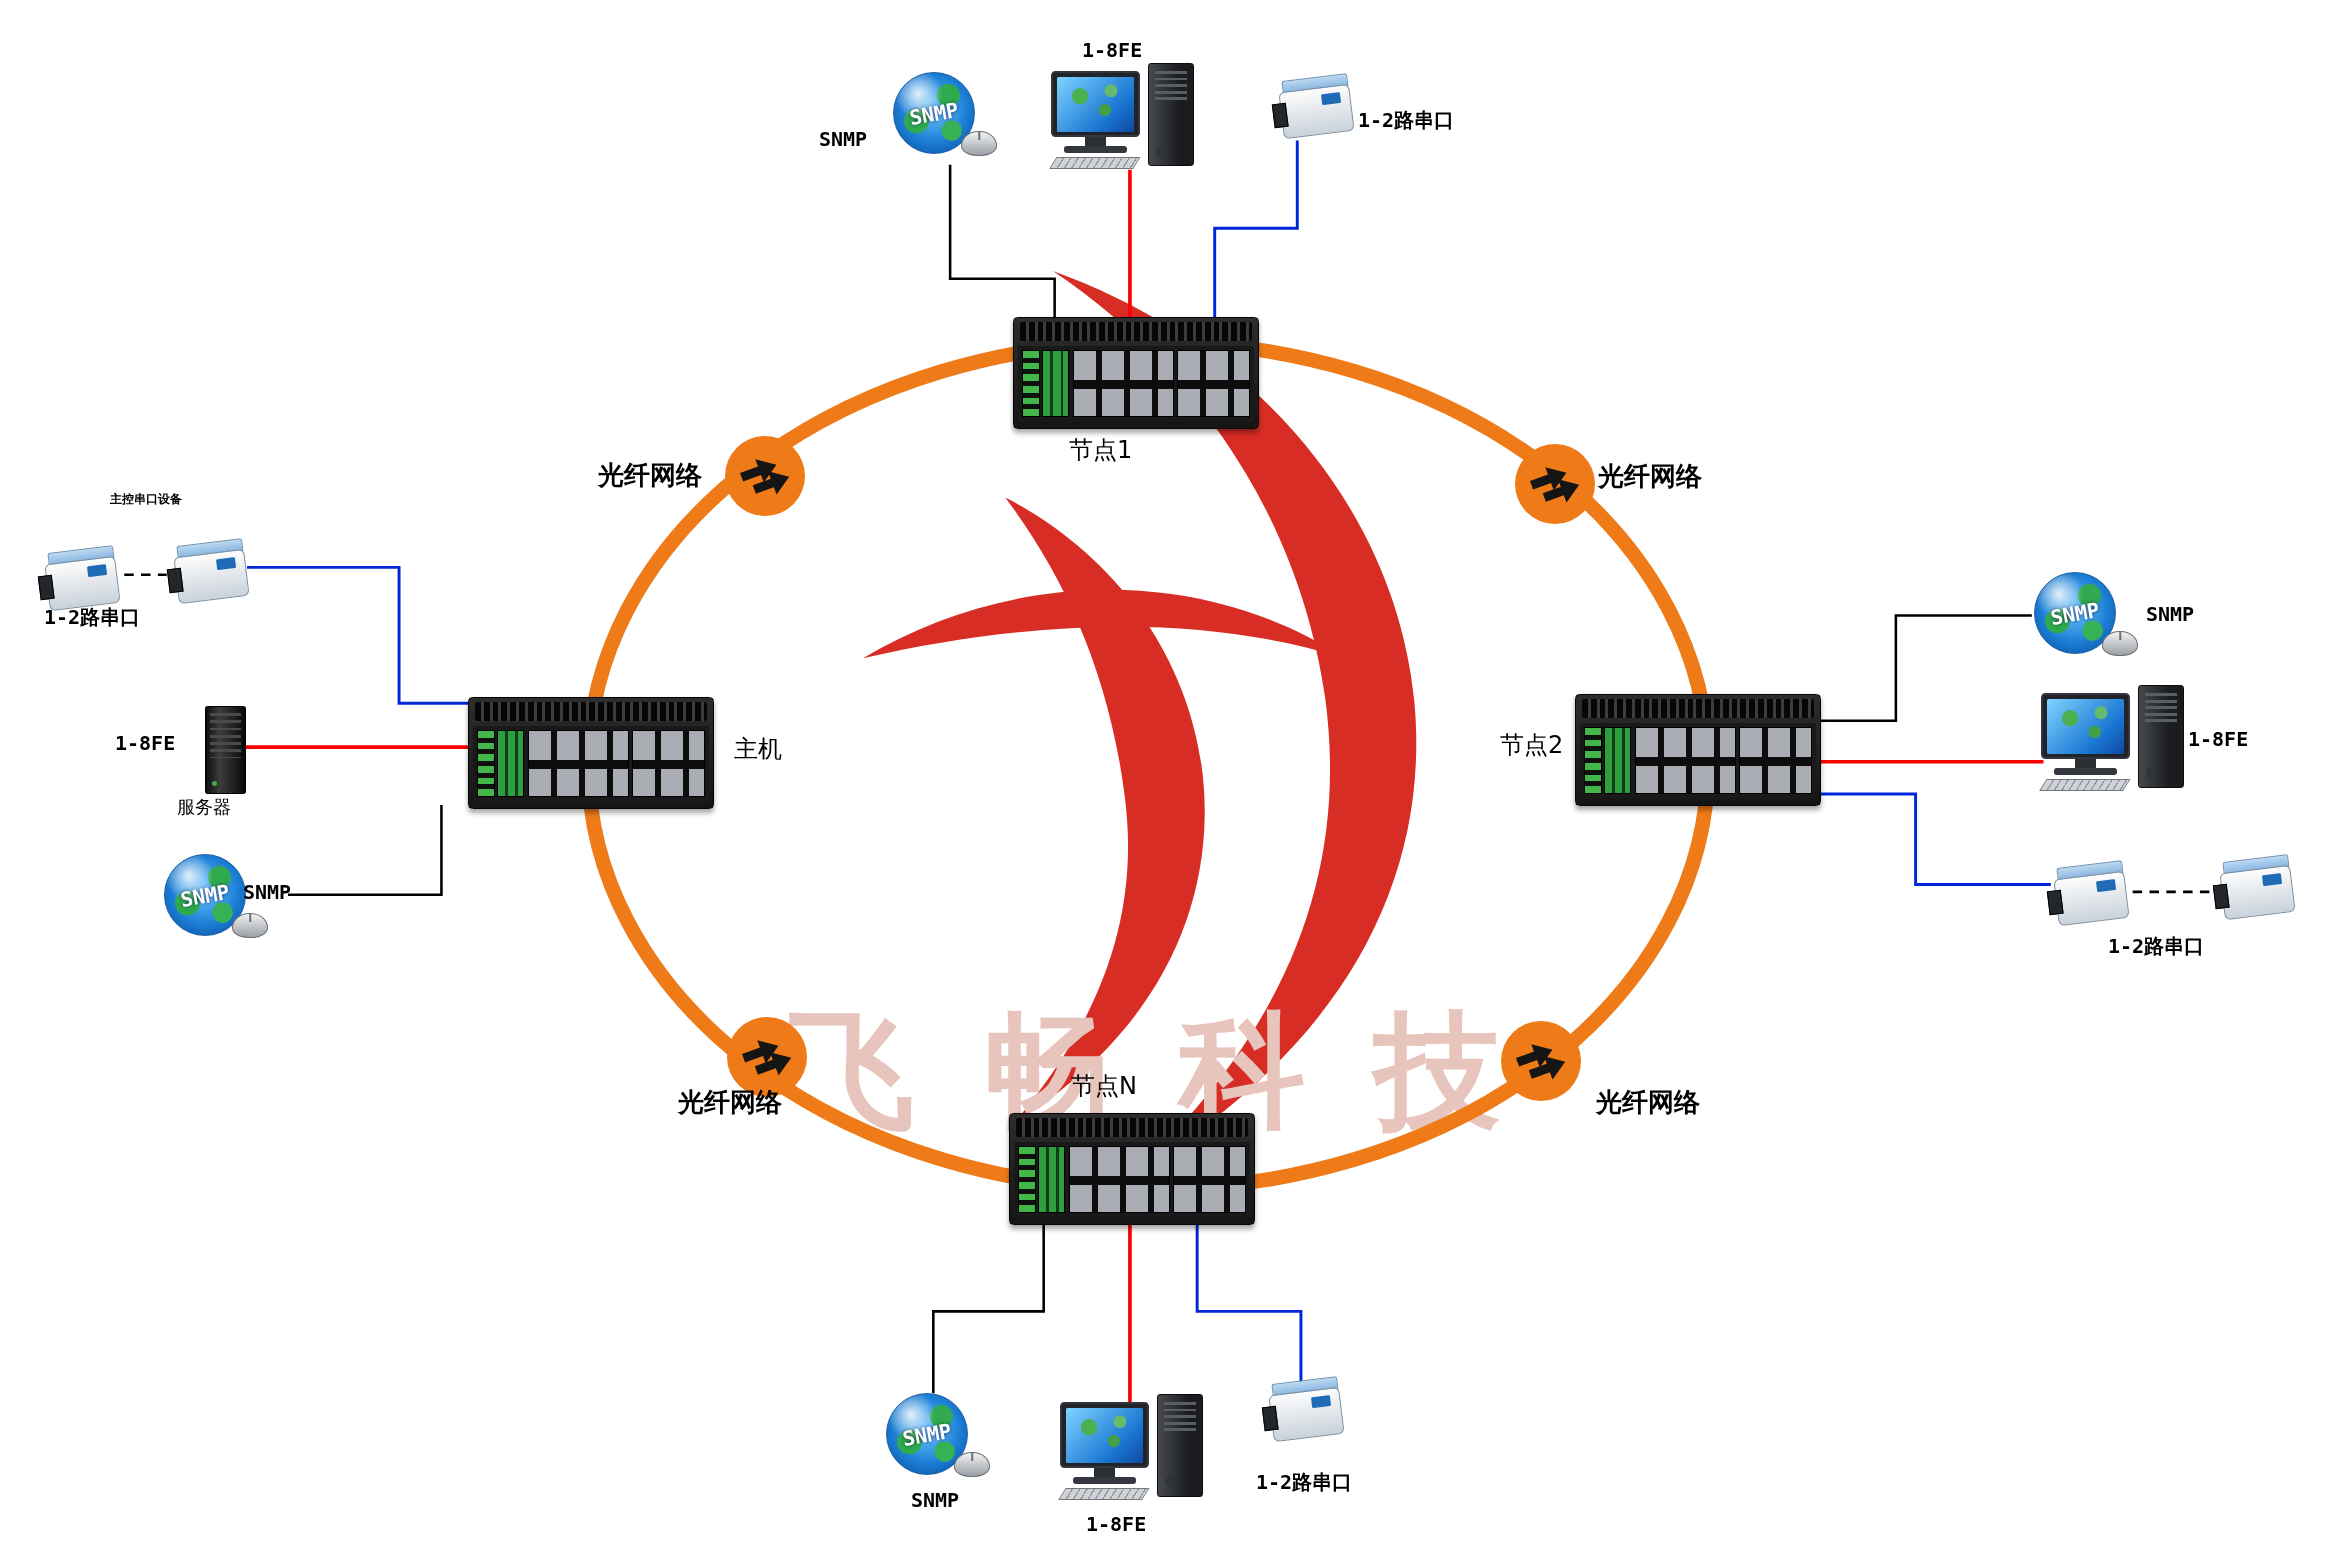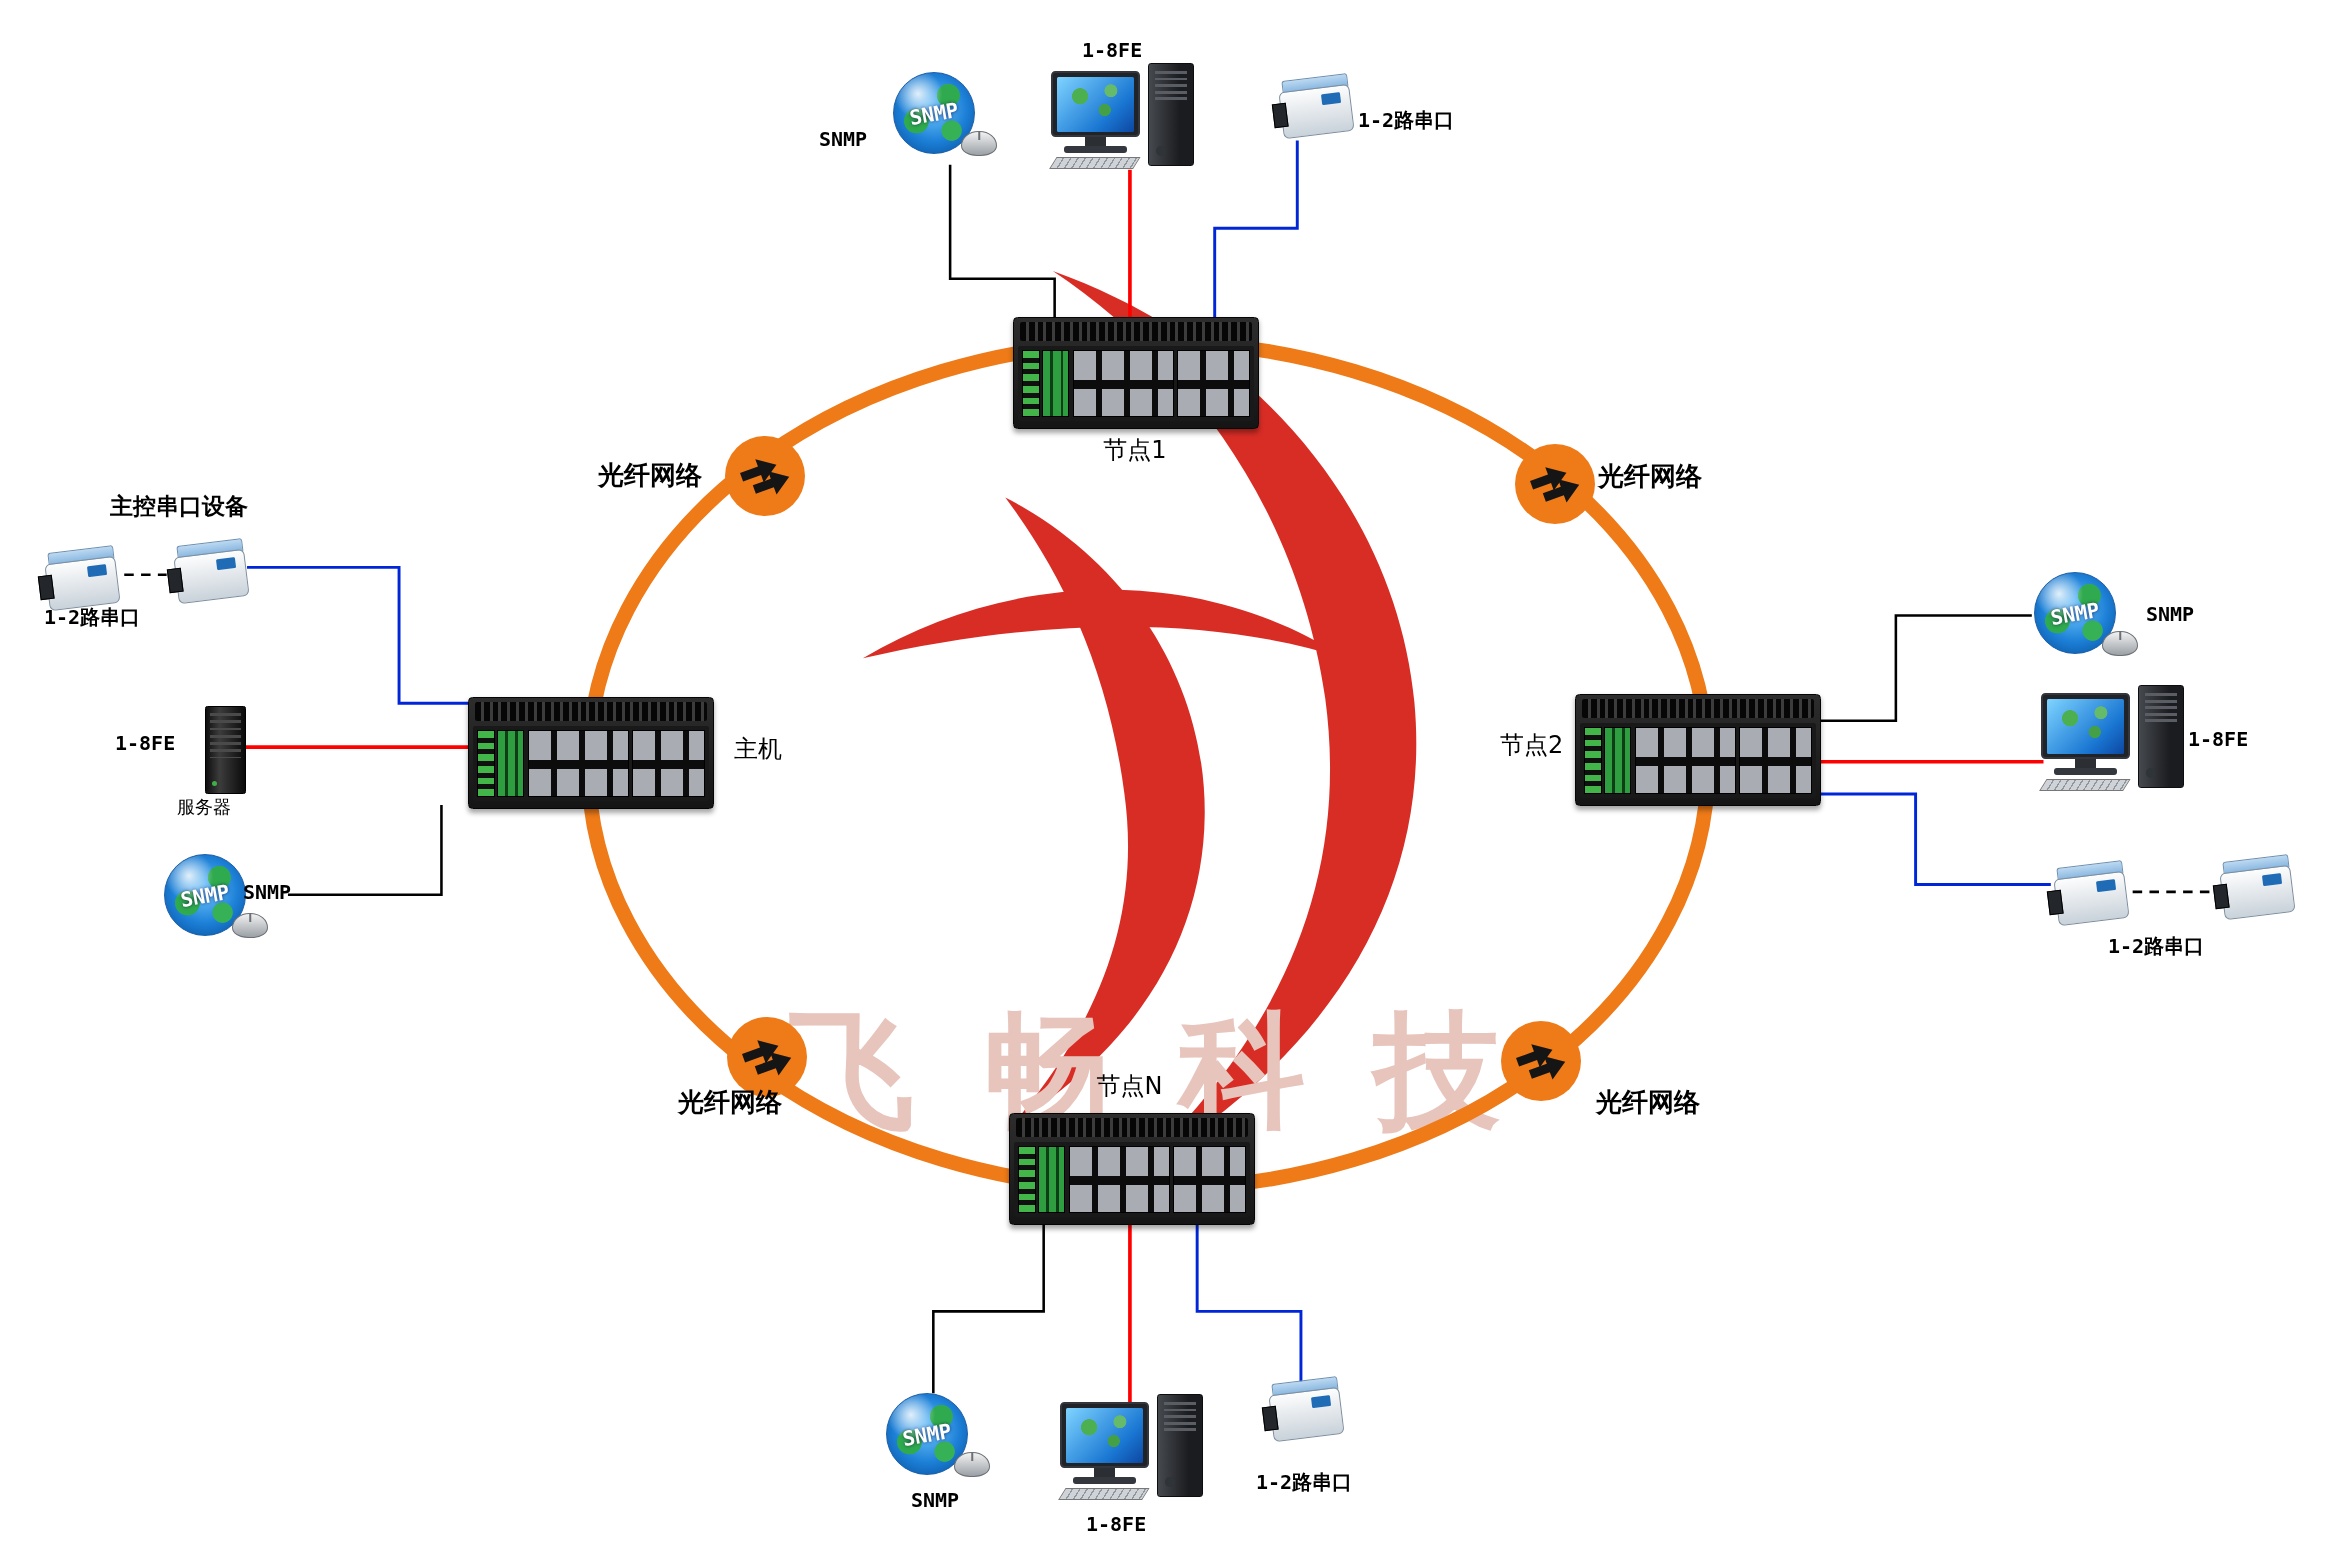--- a/index.html
+++ b/index.html
@@ -24,21 +24,21 @@
   .ringnode{position:absolute;width:80px;height:80px;border-radius:50%;background:#EE7A18;
             z-index:2;display:flex;align-items:center;justify-content:center;}
   .ringnode svg{width:54px;height:54px;transform:rotate(-20deg);}
 
   
   .lbl{position:absolute;color:#000;white-space:nowrap;z-index:4;}
   .mono{font-family:"DejaVu Sans Mono",monospace;font-weight:700;font-size:20px;text-align:center;}
   .cnlbl{font-size:18px;}
   .node-lbl{font-size:24px;}
   .ring-lbl{font-size:26px;font-weight:700;}
-  .center{text-align:center;}
+  .center{text-align:left;}
 
   
   .switch{position:absolute;width:244px;height:110px;z-index:3;border-radius:4.4px;
           background:linear-gradient(180deg,#2d2d2d,#151515);border:1.5px solid #050505;
           box-shadow:0 3.7px 5.8px rgba(0,0,0,.35);}
   .sw-vent{position:absolute;left:5.8px;right:5.8px;top:3.7px;height:19px;border-radius:2.2px;
            background:repeating-linear-gradient(90deg,#060606 0 5.8px,#3c3c3c 5.8px 8.8px);}
   .sw-face{position:absolute;left:4.4px;right:4.4px;top:28px;bottom:7.3px;display:flex;gap:3.7px;
            padding:3.7px;background:#191919;border-radius:2.2px;}
   .sw-left{width:47px;display:flex;gap:2.2px;}
@@ -244,21 +244,21 @@
     <div class="pc-base"></div>
     <div class="pc-kbd"></div>
   </div>
   <div class="lbl mono" style="left:1082px;top:38px">1-8FE</div>
   <div class="serial" style="left:1275px;top:73px">
     <div class="serial-top"></div>
     <div class="serial-body"></div>
   </div>
   <div class="lbl mono" style="left:1358px;top:107px">1-2路串口</div>
 
-  <div class="lbl mono cnlbl" style="left:110px;top:491px;font-size:23px">主控串口设备</div>
+  <div class="lbl mono cnlbl" style="left:110px;top:491px;font-size:12px">主控串口设备</div>
   <div class="serial" style="left:41px;top:545px">
     <div class="serial-top"></div>
     <div class="serial-body"></div>
   </div>
   <div class="serial" style="left:170px;top:538px">
     <div class="serial-top"></div>
     <div class="serial-body"></div>
   </div>
   <div class="lbl mono" style="left:44px;top:604px">1-2路串口</div>
   <div class="server" style="left:205px;top:706px"></div>

